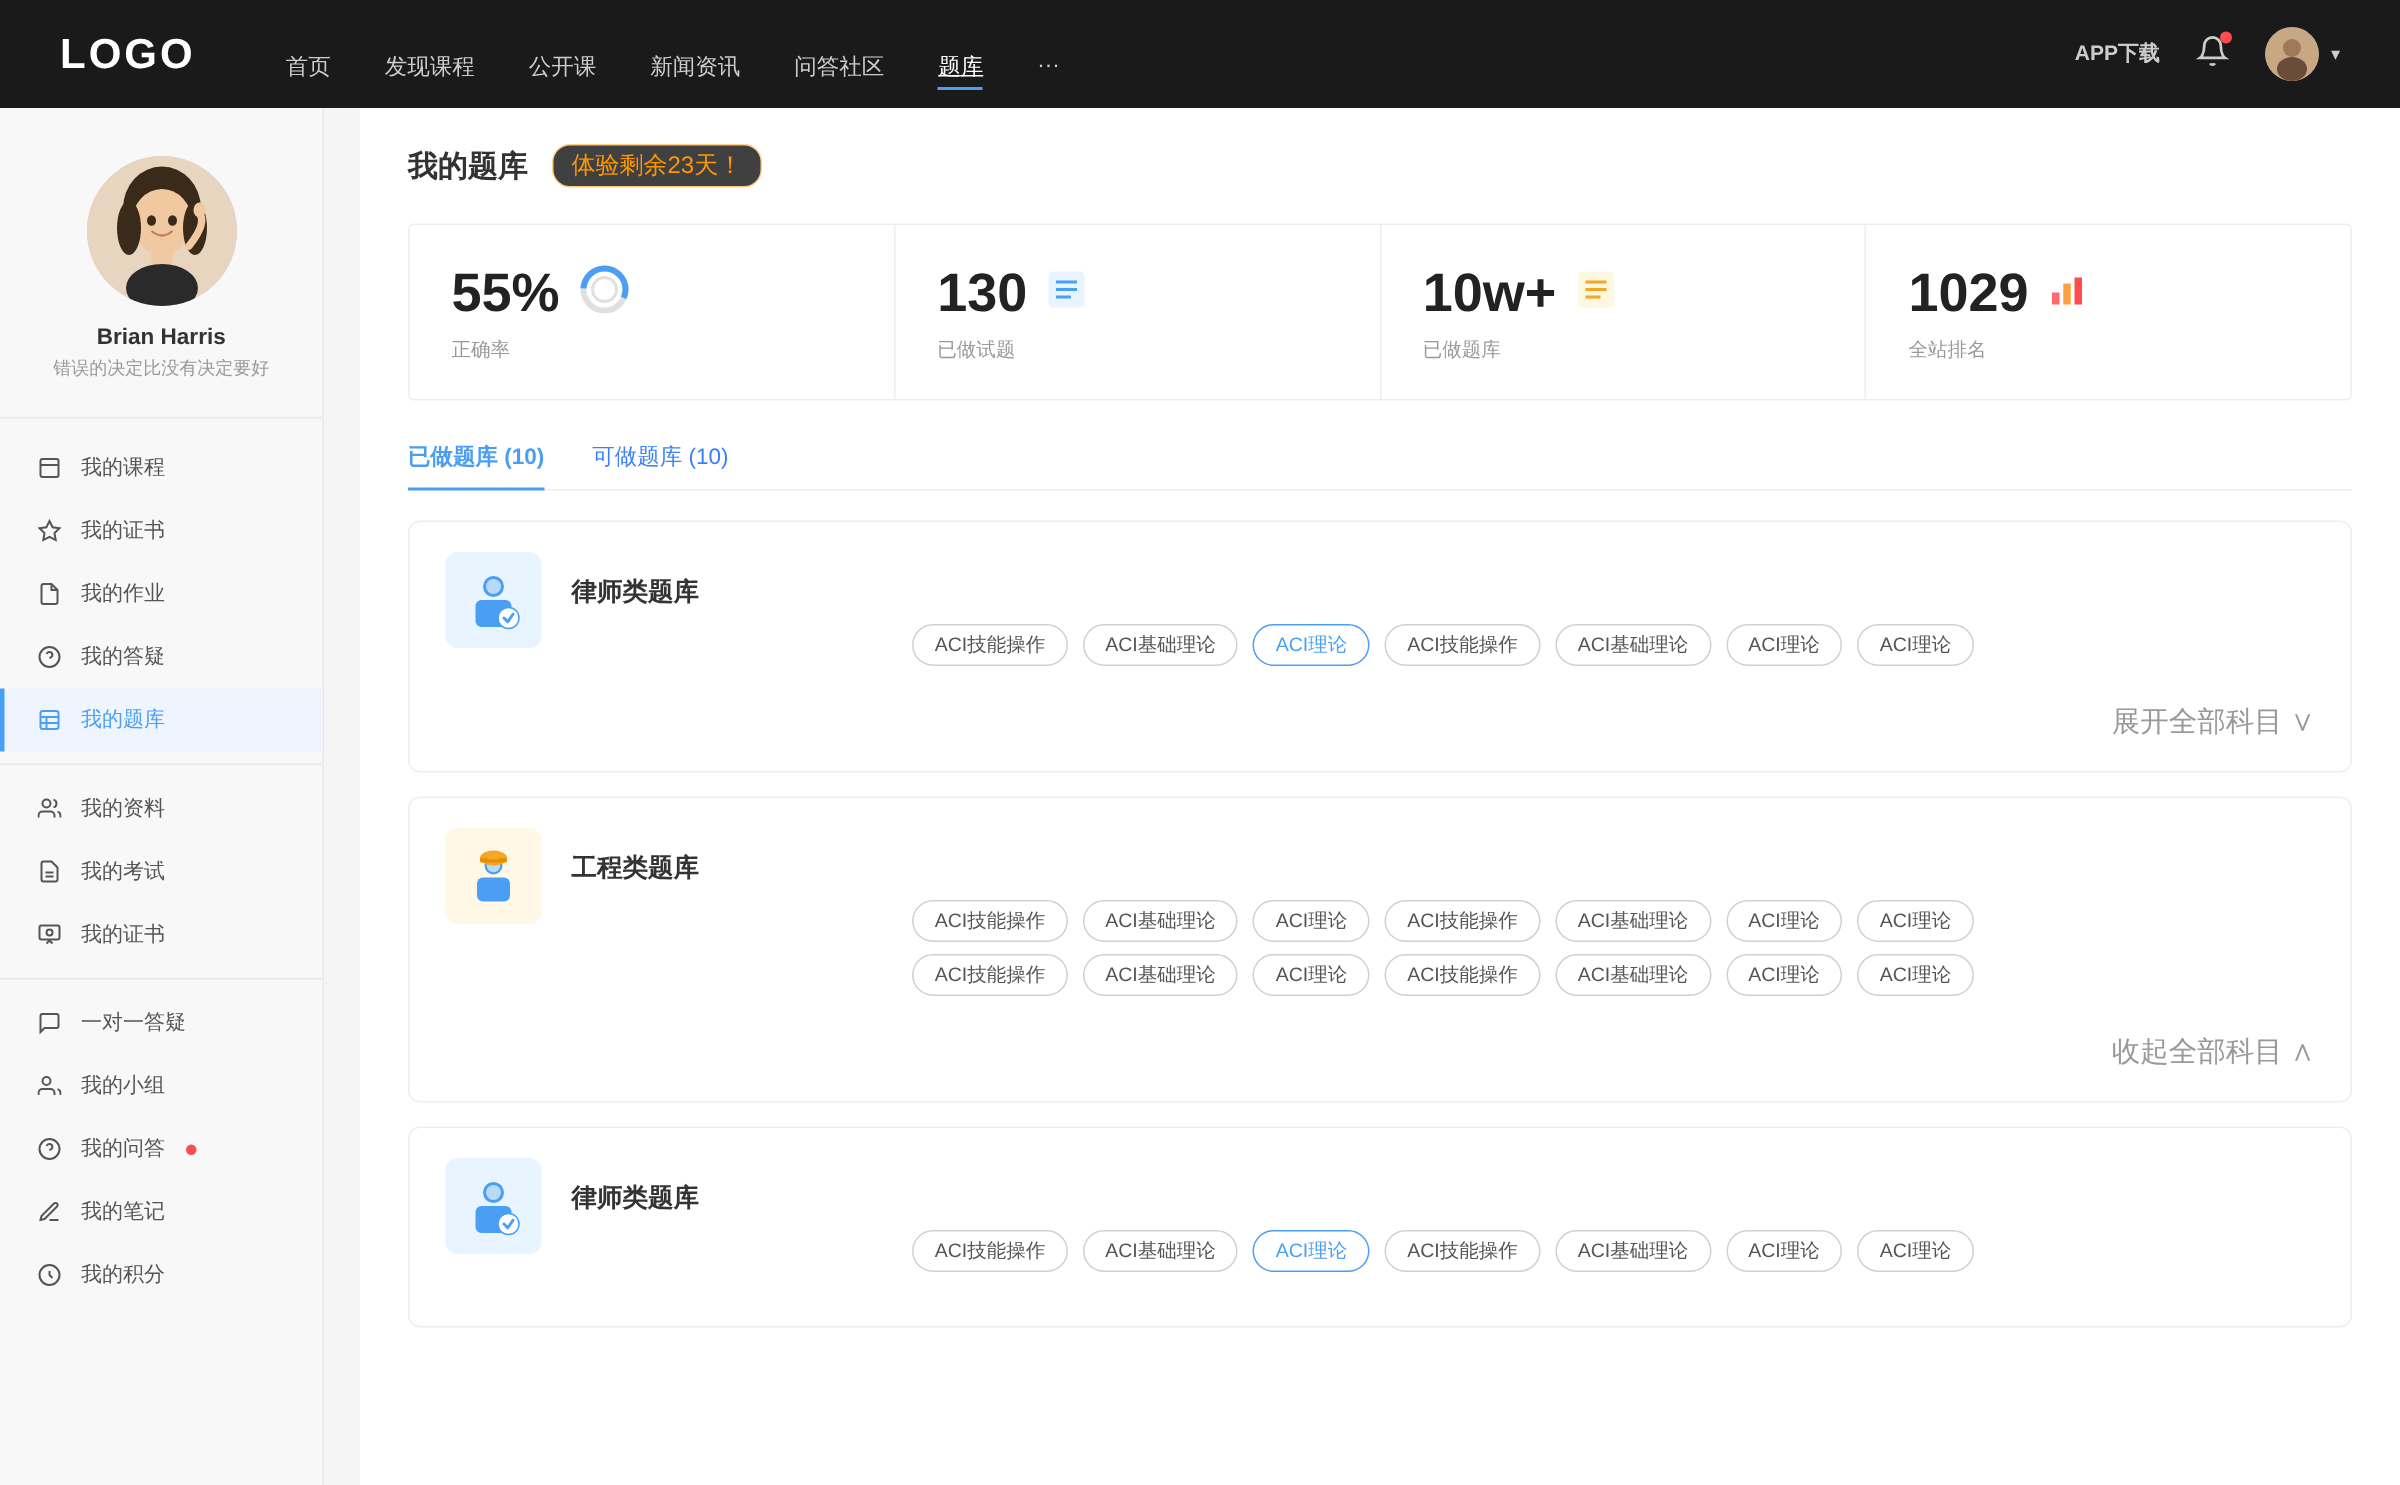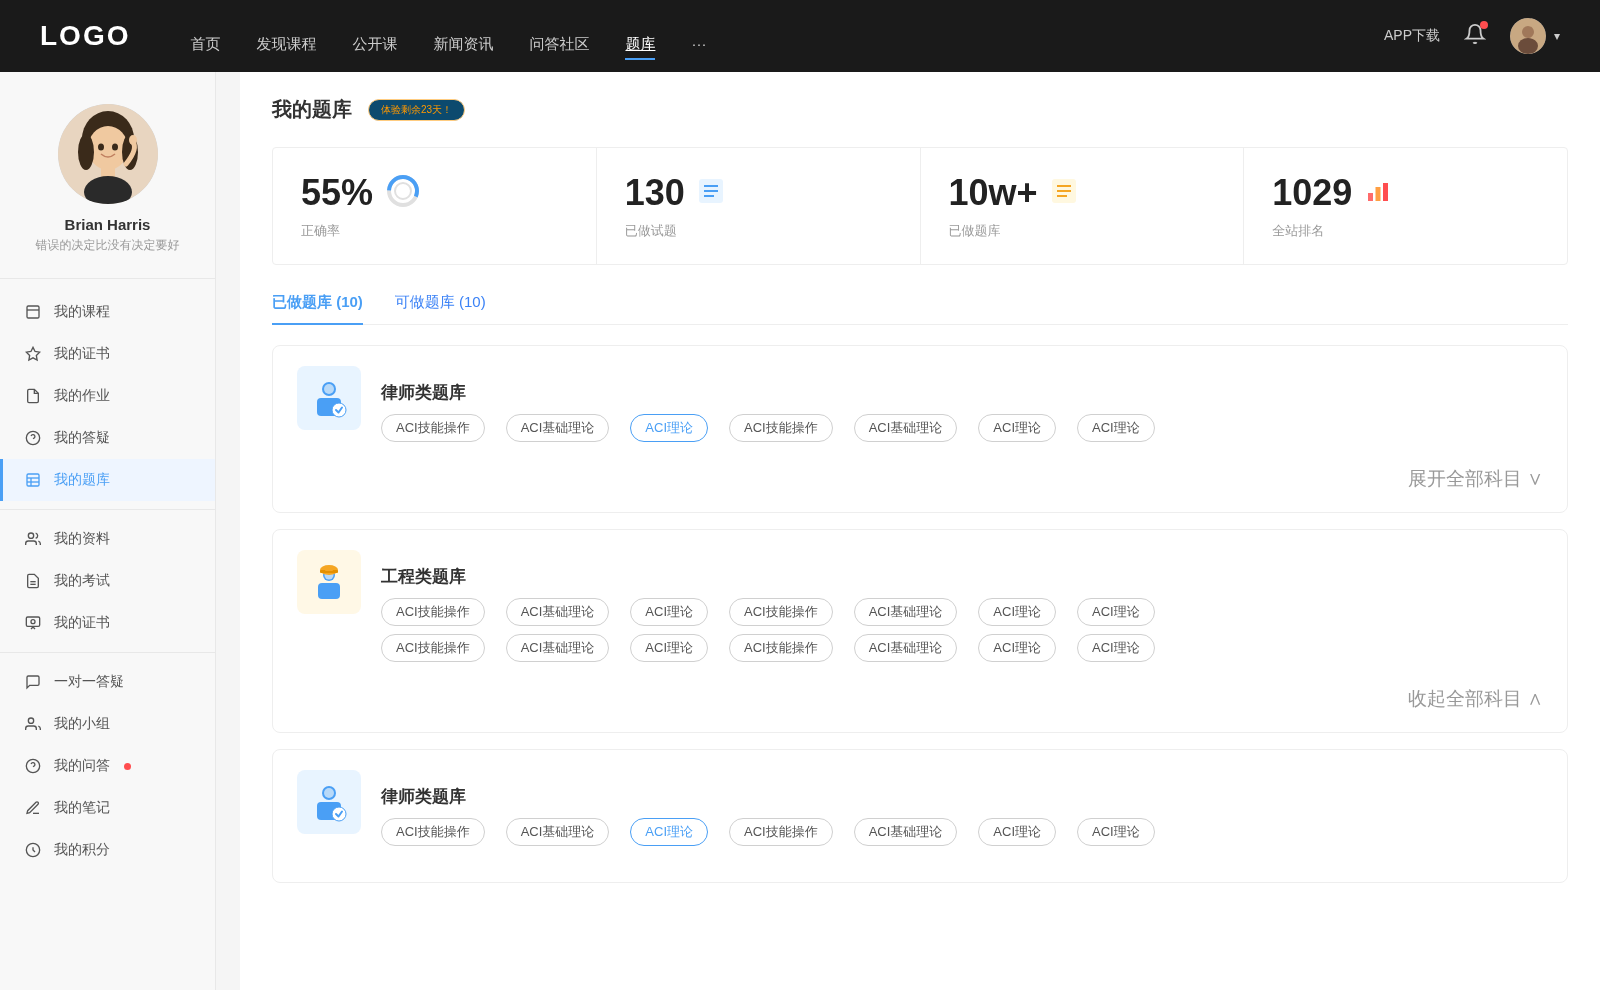--- a/index.html
+++ b/index.html
@@ -43,20 +43,21 @@
     }
     .header-right {
       display: flex;
       align-items: center;
       gap: 24px;
     }
     .header-app {
       color: #ccc;
       font-size: 14px;
       cursor: pointer;
+      font-weight: bold;
     }
     .bell-icon {
       position: relative;
       cursor: pointer;
     }
     .bell-svg { color: #ccc; }
     .notification-dot {
       position: absolute;
       top: -2px;
       right: -2px;
@@ -190,26 +191,26 @@
       align-items: center;
       gap: 16px;
       margin-bottom: 24px;
     }
     .page-title-text {
       font-size: 20px;
       font-weight: 600;
       color: #333;
     }
     .trial-badge {
-      background: #0c4a6e;
+      background: #404040;
       color: #ff9800;
       border: 1px solid #ffcc80;
       border-radius: 12px;
       padding: 3px 12px;
-      font-size: 10px;
+      font-size: 16px;
     }
 
     
     .stats-row {
       display: flex;
       gap: 0;
       margin-bottom: 28px;
       border: 1px solid #eee;
       border-radius: 4px;
     }
@@ -285,22 +286,23 @@
       justify-content: center;
       flex-shrink: 0;
     }
     .bank-icon-eng {
       background: #fff8e6;
     }
     .bank-title { font-size: 17px; font-weight: 600; color: #333; margin-top: 15px; }
     .tags-row {
       display: flex;
       flex-wrap: wrap;
-      gap: 21px;
+      gap: 10px;
       margin-top: 10px;
+      justify-content: center;
     }
     .tag {
       border: 1px solid #d0d0d0;
       border-radius: 14px;
       padding: 4px 14px;
       font-size: 13px;
       color: #555;
       cursor: pointer;
       background: white;
     }

